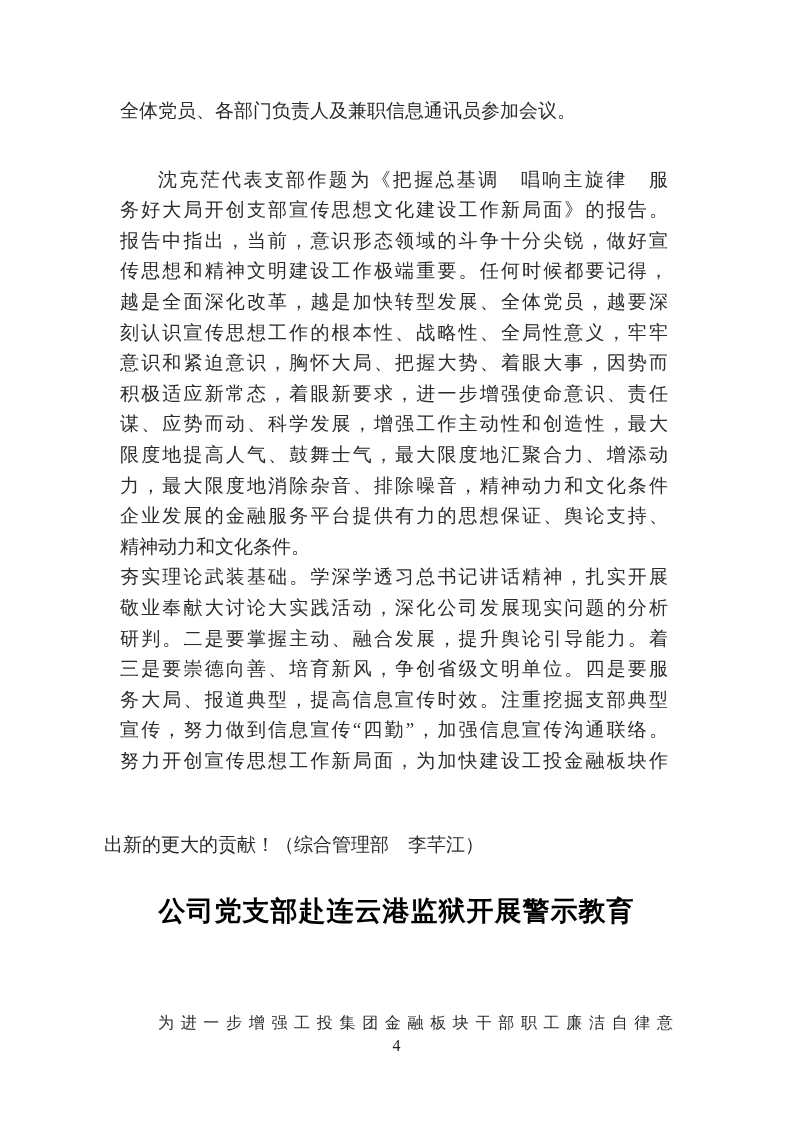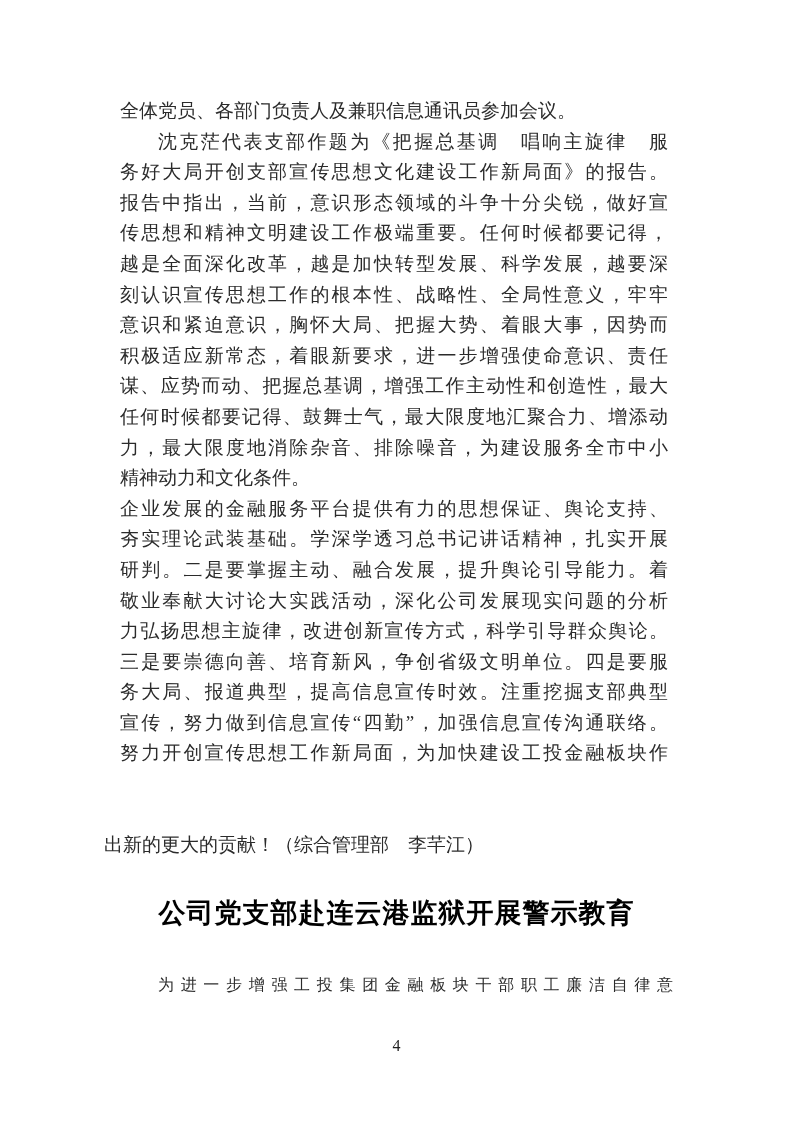--- a/index.html
+++ b/index.html
@@ -25,20 +25,21 @@
     text-align: justify;
     text-align-last: justify;
     overflow: hidden;
   }
   .line.plain {
     text-align: center;
     text-align-last: left;
   }
   .line.indent {
     padding-left: 38px;
+    margin-top: 38px;
   }
   .sig-line {
     position: absolute;
     left: 104px;
     top: 830px;
     width: 548px;
     height: 30.6px;
     line-height: 30.6px;
     font-size: 19px;
     display: flex;
@@ -46,21 +47,21 @@
   }
   .section-heading {
     position: absolute;
     left: 0;
     top: 891px;
     width: 793px;
     height: 44px;
     line-height: 44px;
     margin: 0;
     text-align: center;
-    font-family: Liberation Serif, serif;
+    font-family: Liberation Mono, monospace;
     font-size: 27px;
     font-weight: 700;
     letter-spacing: 1px;
     color: #000000;
   }
   .next-para {
     position: absolute;
     left: 120px;
     top: 970px;
     width: 553px;
@@ -80,33 +81,32 @@
 <body>
 
 <div class="page">
 
   <div class="body-text">
       <div class="line plain">全体党员、各部门负责人及兼职信息通讯员参加会议。</div>
       <div class="line indent">沈克茫代表支部作题为《把握总基调　唱响主旋律　服</div>
       <div class="line">务好大局开创支部宣传思想文化建设工作新局面》的报告。</div>
       <div class="line">报告中指出，当前，意识形态领域的斗争十分尖锐，做好宣</div>
       <div class="line">传思想和精神文明建设工作极端重要。任何时候都要记得，</div>
-      <div class="line">越是全面深化改革，越是加快转型发展、科学发展，越要深</div>
+      <div class="line">越是全面深化改革，越是加快转型发展、全体党员，越要深</div>
       <div class="line">刻认识宣传思想工作的根本性、战略性、全局性意义，牢牢</div>
       <div class="line">意识和紧迫意识，胸怀大局、把握大势、着眼大事，因势而</div>
       <div class="line">积极适应新常态，着眼新要求，进一步增强使命意识、责任</div>
-      <div class="line">谋、应势而动、把握总基调，增强工作主动性和创造性，最大</div>
-      <div class="line">任何时候都要记得、鼓舞士气，最大限度地汇聚合力、增添动</div>
-      <div class="line">力，最大限度地消除杂音、排除噪音，为建设服务全市中小</div>
+      <div class="line">谋、应势而动、科学发展，增强工作主动性和创造性，最大</div>
+      <div class="line">限度地提高人气、鼓舞士气，最大限度地汇聚合力、增添动</div>
+      <div class="line">力，最大限度地消除杂音、排除噪音，精神动力和文化条件</div>
+      <div class="line">企业发展的金融服务平台提供有力的思想保证、舆论支持、</div>
       <div class="line plain">精神动力和文化条件。</div>
-      <div class="line">企业发展的金融服务平台提供有力的思想保证、舆论支持、</div>
       <div class="line">夯实理论武装基础。学深学透习总书记讲话精神，扎实开展</div>
+      <div class="line">敬业奉献大讨论大实践活动，深化公司发展现实问题的分析</div>
       <div class="line">研判。二是要掌握主动、融合发展，提升舆论引导能力。着</div>
-      <div class="line">敬业奉献大讨论大实践活动，深化公司发展现实问题的分析</div>
-      <div class="line">力弘扬思想主旋律，改进创新宣传方式，科学引导群众舆论。</div>
       <div class="line">三是要崇德向善、培育新风，争创省级文明单位。四是要服</div>
       <div class="line">务大局、报道典型，提高信息宣传时效。注重挖掘支部典型</div>
       <div class="line">宣传，努力做到信息宣传“四勤”，加强信息宣传沟通联络。</div>
       <div class="line">努力开创宣传思想工作新局面，为加快建设工投金融板块作</div>
     </div>
 
   <div class="sig-line">
     <span>出新的更大的贡献！</span>
     <span>（综合管理部　李芊江）</span>
   </div>

